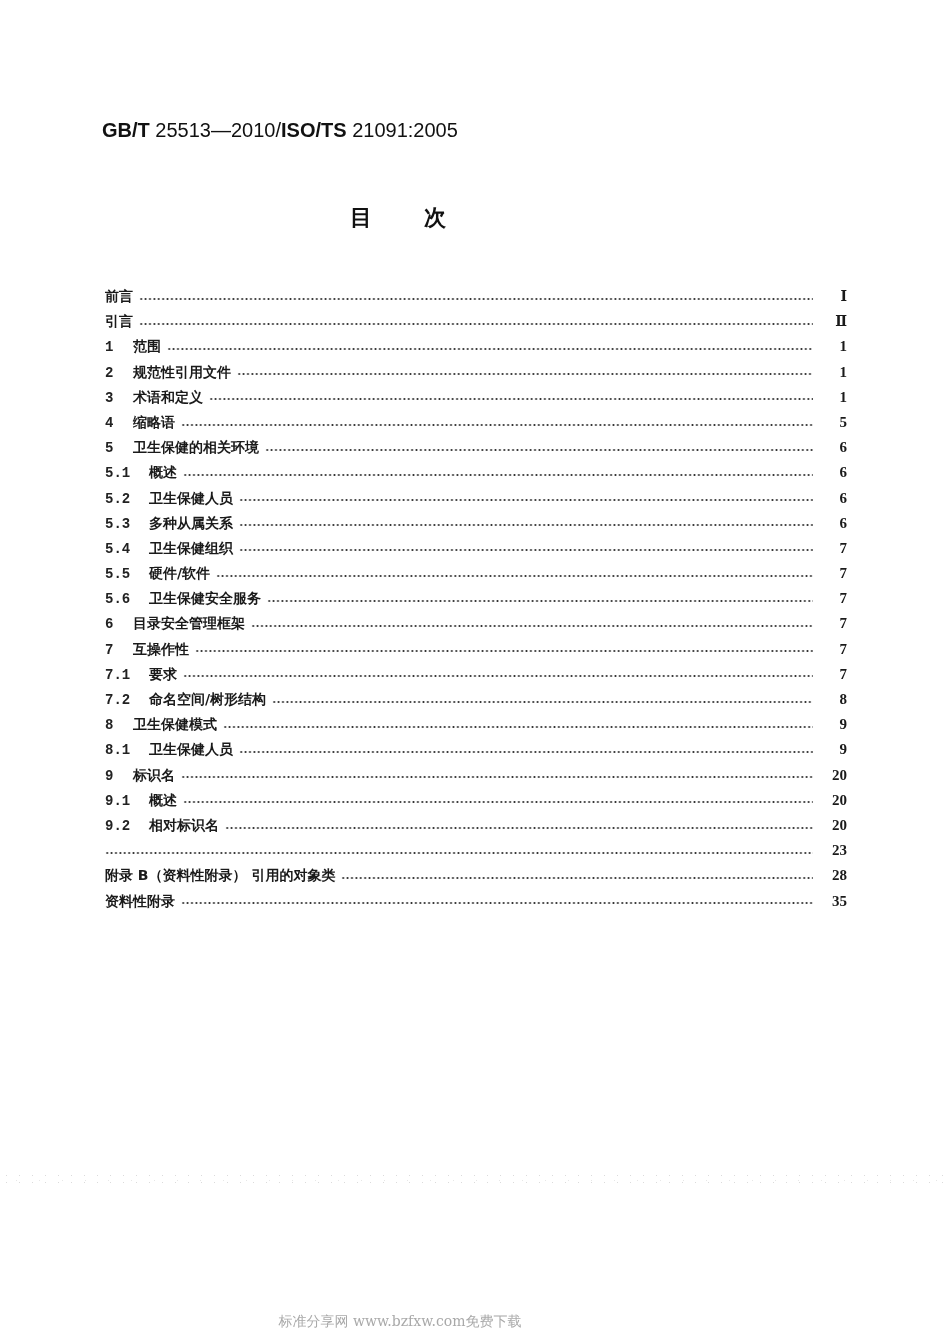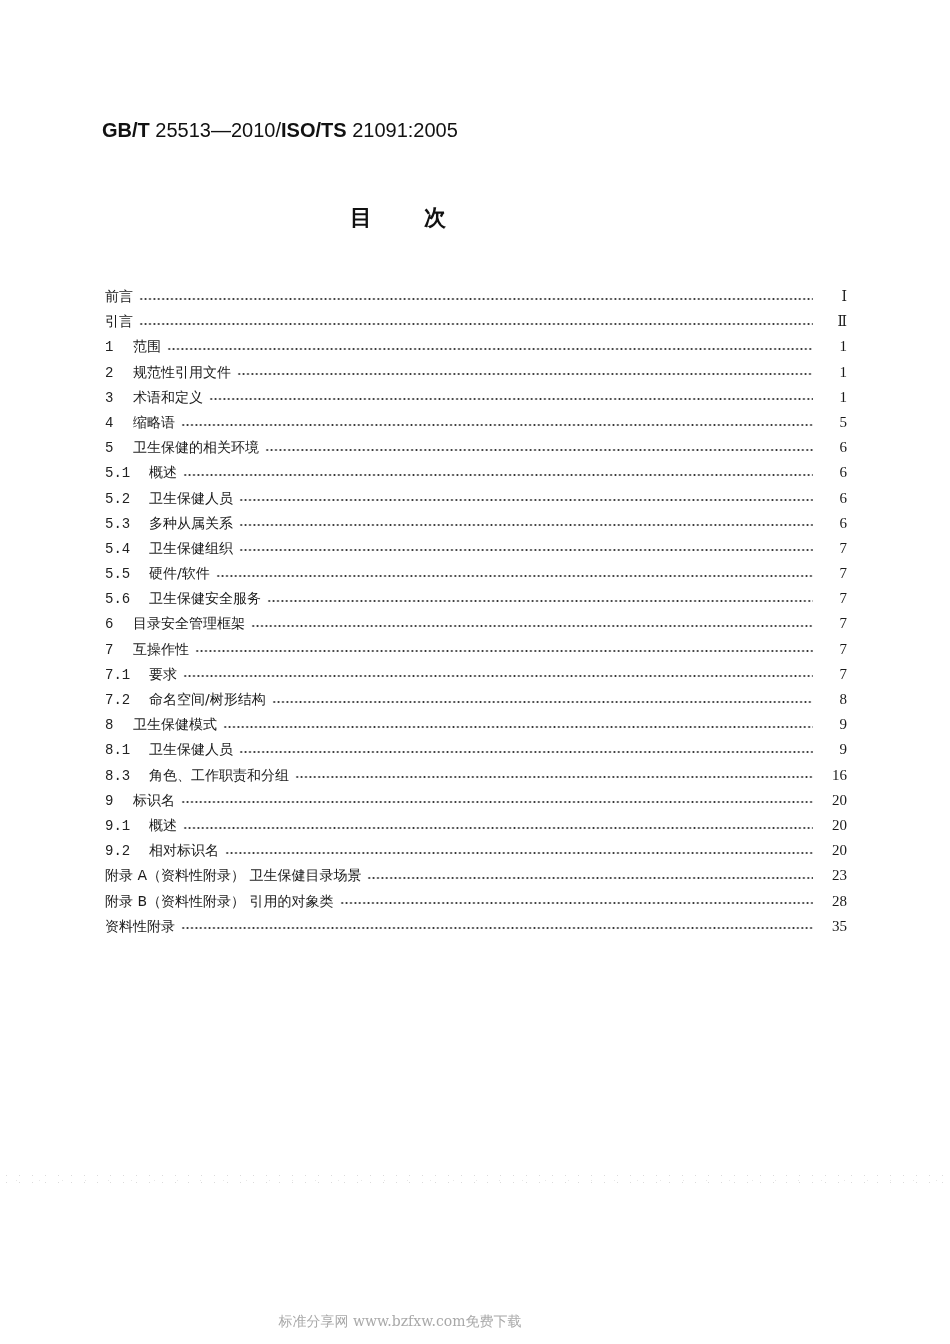--- a/index.html
+++ b/index.html
@@ -37,20 +37,21 @@
       font-weight: bold;
       color: #111;
     }
     .toc-title span { display: inline-block; }
     .toc-title .gap { width: 52px; }
     .toc {
       position: absolute;
       left: 105px;
       top: 284px;
       width: 742px;
+      font-weight: bold;
     }
     .toc-row {
       display: flex;
       align-items: baseline;
       height: 25.2px;
       line-height: 25.2px;
       font-size: 14px;
     }
     .toc-num {
       font-family: "Liberation Mono", "DejaVu Sans Mono", monospace;
@@ -228,45 +229,38 @@
       <span class="toc-leader"></span>
       <span class="toc-page">9</span>
     </div>
     <div class="toc-row">
       <span class="toc-num lvl2">8.1</span>
       <span class="toc-label">卫生保健人员</span>
       <span class="toc-leader"></span>
       <span class="toc-page">9</span>
     </div>
     <div class="toc-row">
-      <span class="toc-num lvl2">8.3</span>
-      <span class="toc-label">角色、工作职责和分组</span>
-      <span class="toc-leader"></span>
-      <span class="toc-page">16</span>
-    </div>
-    <div class="toc-row">
       <span class="toc-num lvl1">9</span>
       <span class="toc-label">标识名</span>
       <span class="toc-leader"></span>
       <span class="toc-page">20</span>
     </div>
     <div class="toc-row">
       <span class="toc-num lvl2">9.1</span>
       <span class="toc-label">概述</span>
       <span class="toc-leader"></span>
       <span class="toc-page">20</span>
     </div>
     <div class="toc-row">
       <span class="toc-num lvl2">9.2</span>
       <span class="toc-label">相对标识名</span>
       <span class="toc-leader"></span>
       <span class="toc-page">20</span>
     </div>
     <div class="toc-row">
-      <span class="toc-label">附录 A（资料性附录）  卫生保健目录场景</span>
       <span class="toc-leader"></span>
       <span class="toc-page">23</span>
     </div>
     <div class="toc-row">
       <span class="toc-label">附录 B（资料性附录）  引用的对象类</span>
       <span class="toc-leader"></span>
       <span class="toc-page">28</span>
     </div>
     <div class="toc-row">
       <span class="toc-label">资料性附录</span>

